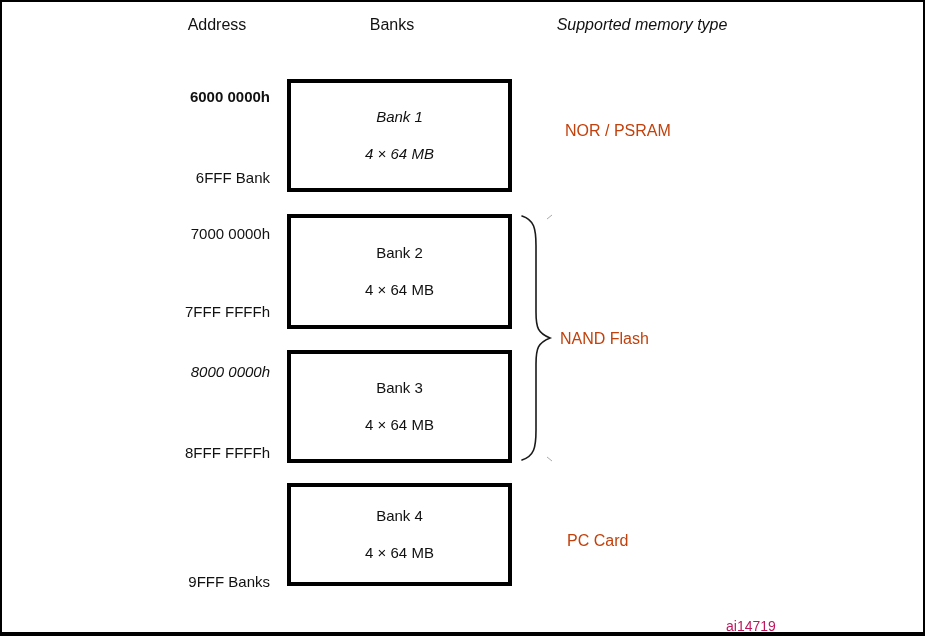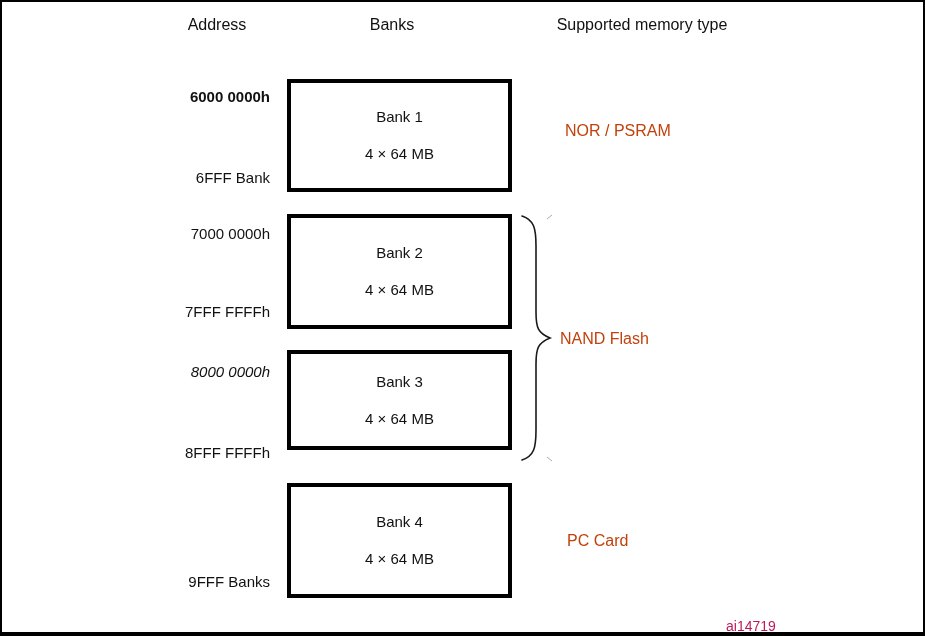--- a/index.html
+++ b/index.html
@@ -80,45 +80,45 @@
     color: #be185d;
   }
 </style>
 </head>
 <body>
 
 <div class="frame">
 
   <div class="col-header" style="left:150px; top:14px; width:130px;">Address</div>
   <div class="col-header" style="left:340px; top:14px; width:100px;">Banks</div>
-  <div class="col-header" style="left:530px; top:14px; width:220px;">Supported memory type</div>
+  <div class="col-header" style="left:530px; top:14px; width:220px;font-style:italic;">Supported memory type</div>
 
   <div class="addr" style="top:86px;font-weight:bold;">6000 0000h</div>
   <div class="addr" style="top:167px;">6FFF Bank</div>
-  <div class="bank-box" style="top:77px; height:113px;">
+  <div class="bank-box" style="top:77px; height:113px;font-style:italic;">
     <div class="bank-name">Bank 1</div>
     <div class="bank-size">4 × 64 MB</div>
   </div>
 
   <div class="addr" style="top:223px;">7000 0000h</div>
   <div class="addr" style="top:301px;">7FFF FFFFh</div>
   <div class="bank-box" style="top:212px; height:115px;">
     <div class="bank-name">Bank 2</div>
     <div class="bank-size">4 × 64 MB</div>
   </div>
 
   <div class="addr" style="top:361px;font-style:italic;">8000 0000h</div>
   <div class="addr" style="top:442px;">8FFF FFFFh</div>
-  <div class="bank-box" style="top:348px; height:100px;">
+  <div class="bank-box" style="top:348px; height:113px;">
     <div class="bank-name">Bank 3</div>
     <div class="bank-size">4 × 64 MB</div>
   </div>
 
   <div class="addr" style="top:571px;">9FFF Banks</div>
-  <div class="bank-box" style="top:481px; height:115px;">
+  <div class="bank-box" style="top:481px; height:103px;">
     <div class="bank-name">Bank 4</div>
     <div class="bank-size">4 × 64 MB</div>
   </div>
 
   <svg class="brace-svg" viewBox="0 0 45 252">
     <path d="M 8 4 C 20 8, 22 16, 22 34 L 22 100 C 22 116, 24 121, 36 126 C 24 131, 22 136, 22 152 L 22 218 C 22 236, 20 244, 8 248" fill="none" stroke="#1a1a1a" stroke-width="1.6" stroke-linecap="round"></path>
     <path d="M 33 7 L 38 3" fill="none" stroke="#aaaaaa" stroke-width="1"></path>
     <path d="M 33 245 L 38 249" fill="none" stroke="#aaaaaa" stroke-width="1"></path>
   </svg>
 

